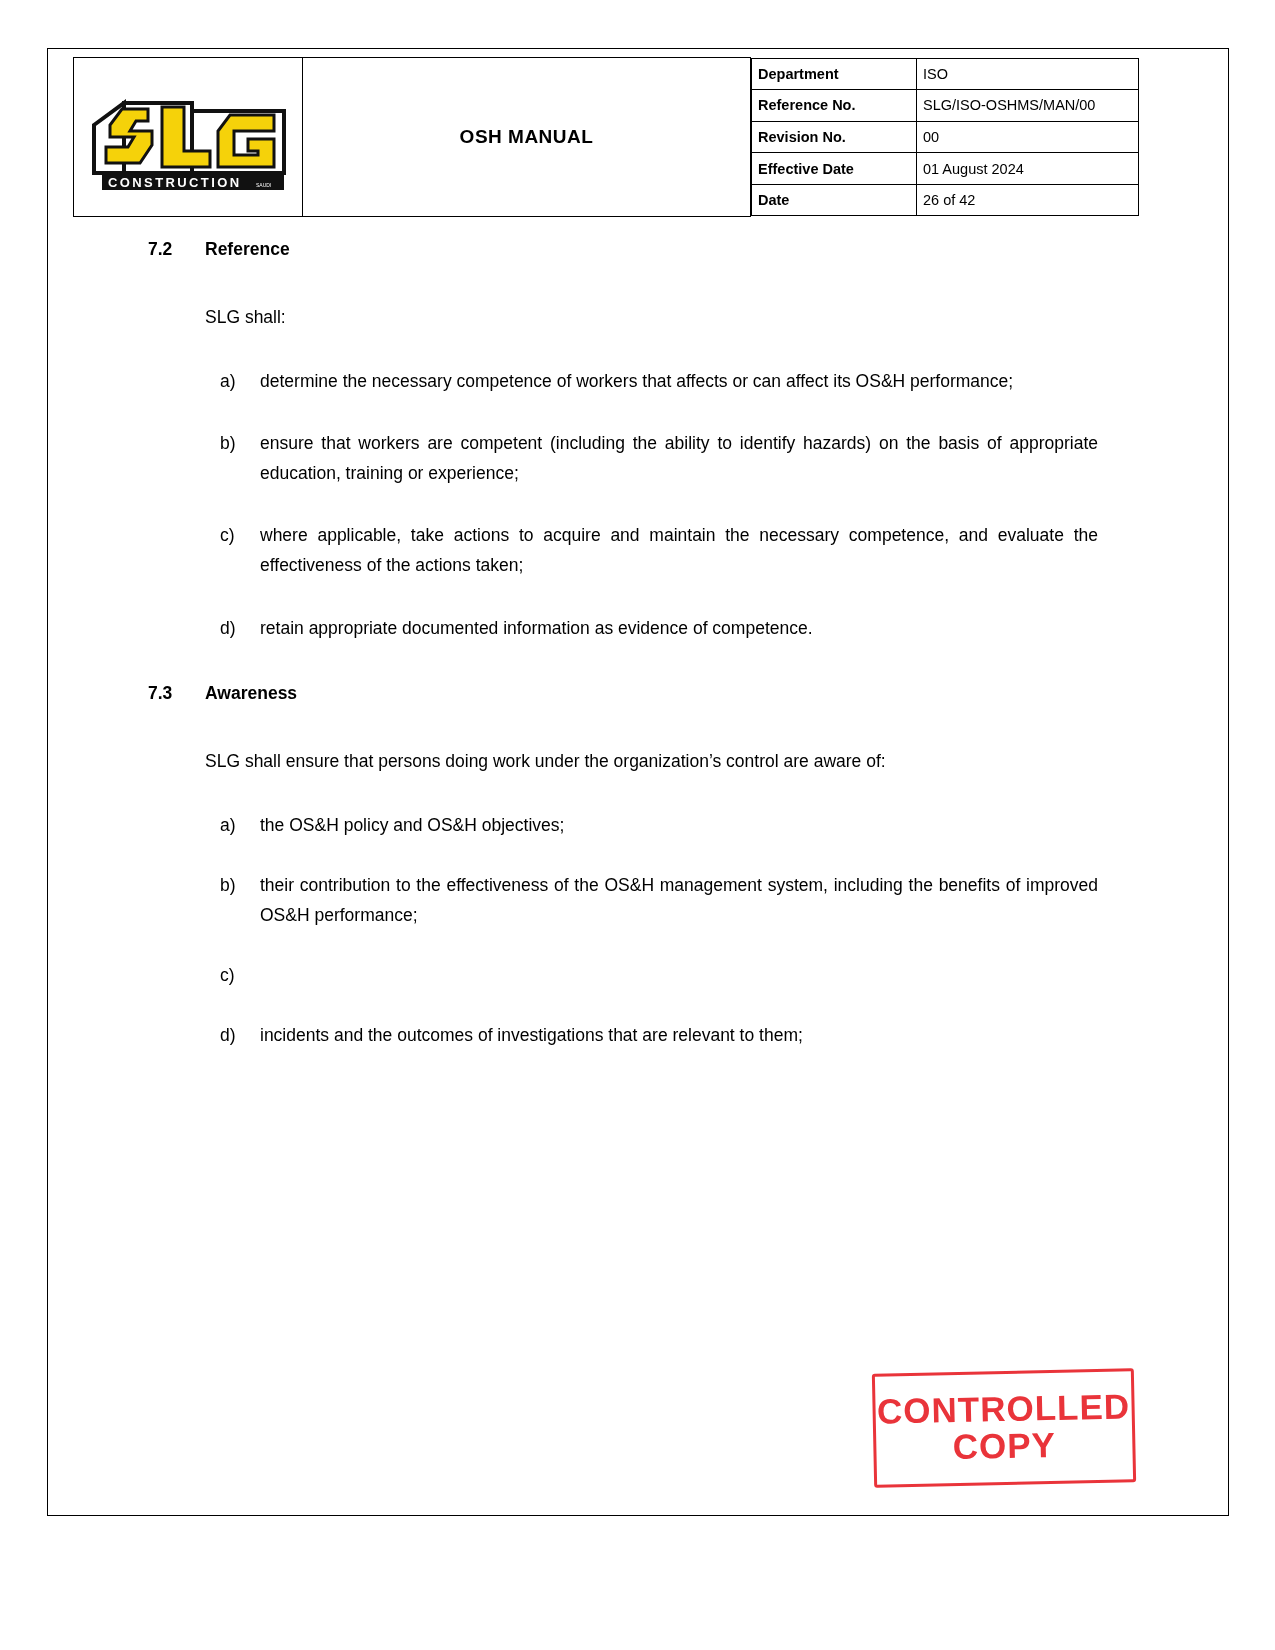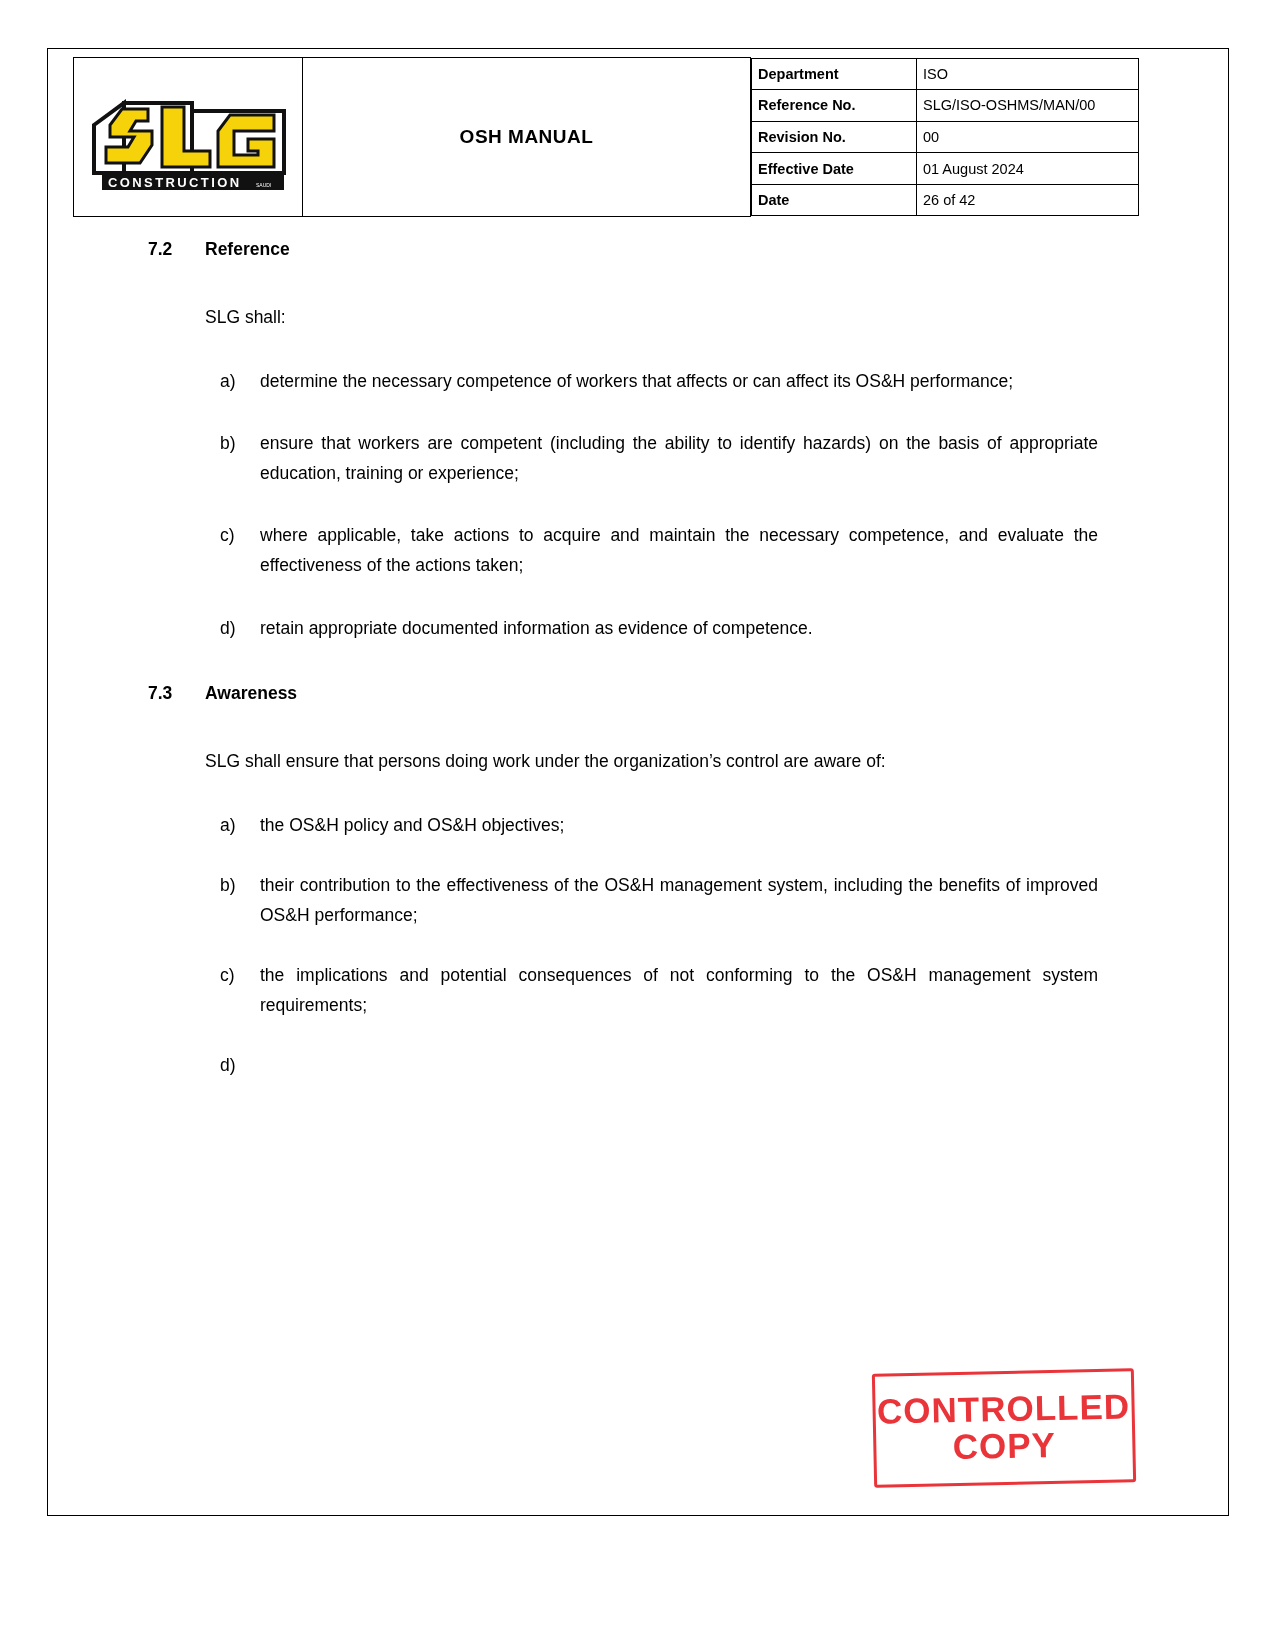--- a/index.html
+++ b/index.html
@@ -261,24 +261,24 @@
       <li>
         <span class="marker">a)</span>
         <span class="txt">the OS&amp;H policy and OS&amp;H objectives;</span>
       </li>
       <li>
         <span class="marker">b)</span>
         <span class="txt">their contribution to the effectiveness of the OS&amp;H management system, including the benefits of improved OS&amp;H performance;</span>
       </li>
       <li>
         <span class="marker">c)</span>
-        <span class="txt">the implications and potential consequences of not conforming to the OS&amp;H management system requirements;</span>
       </li>
       <li>
         <span class="marker">d)</span>
+        <span class="txt">incidents and the outcomes of investigations that are relevant to them;</span>
       </li>
     </ol>
   </div>
 
   <div class="stamp">
     <div class="l1">CONTROLLED</div>
     <div class="l2">COPY</div>
   </div>
 </div>
 

